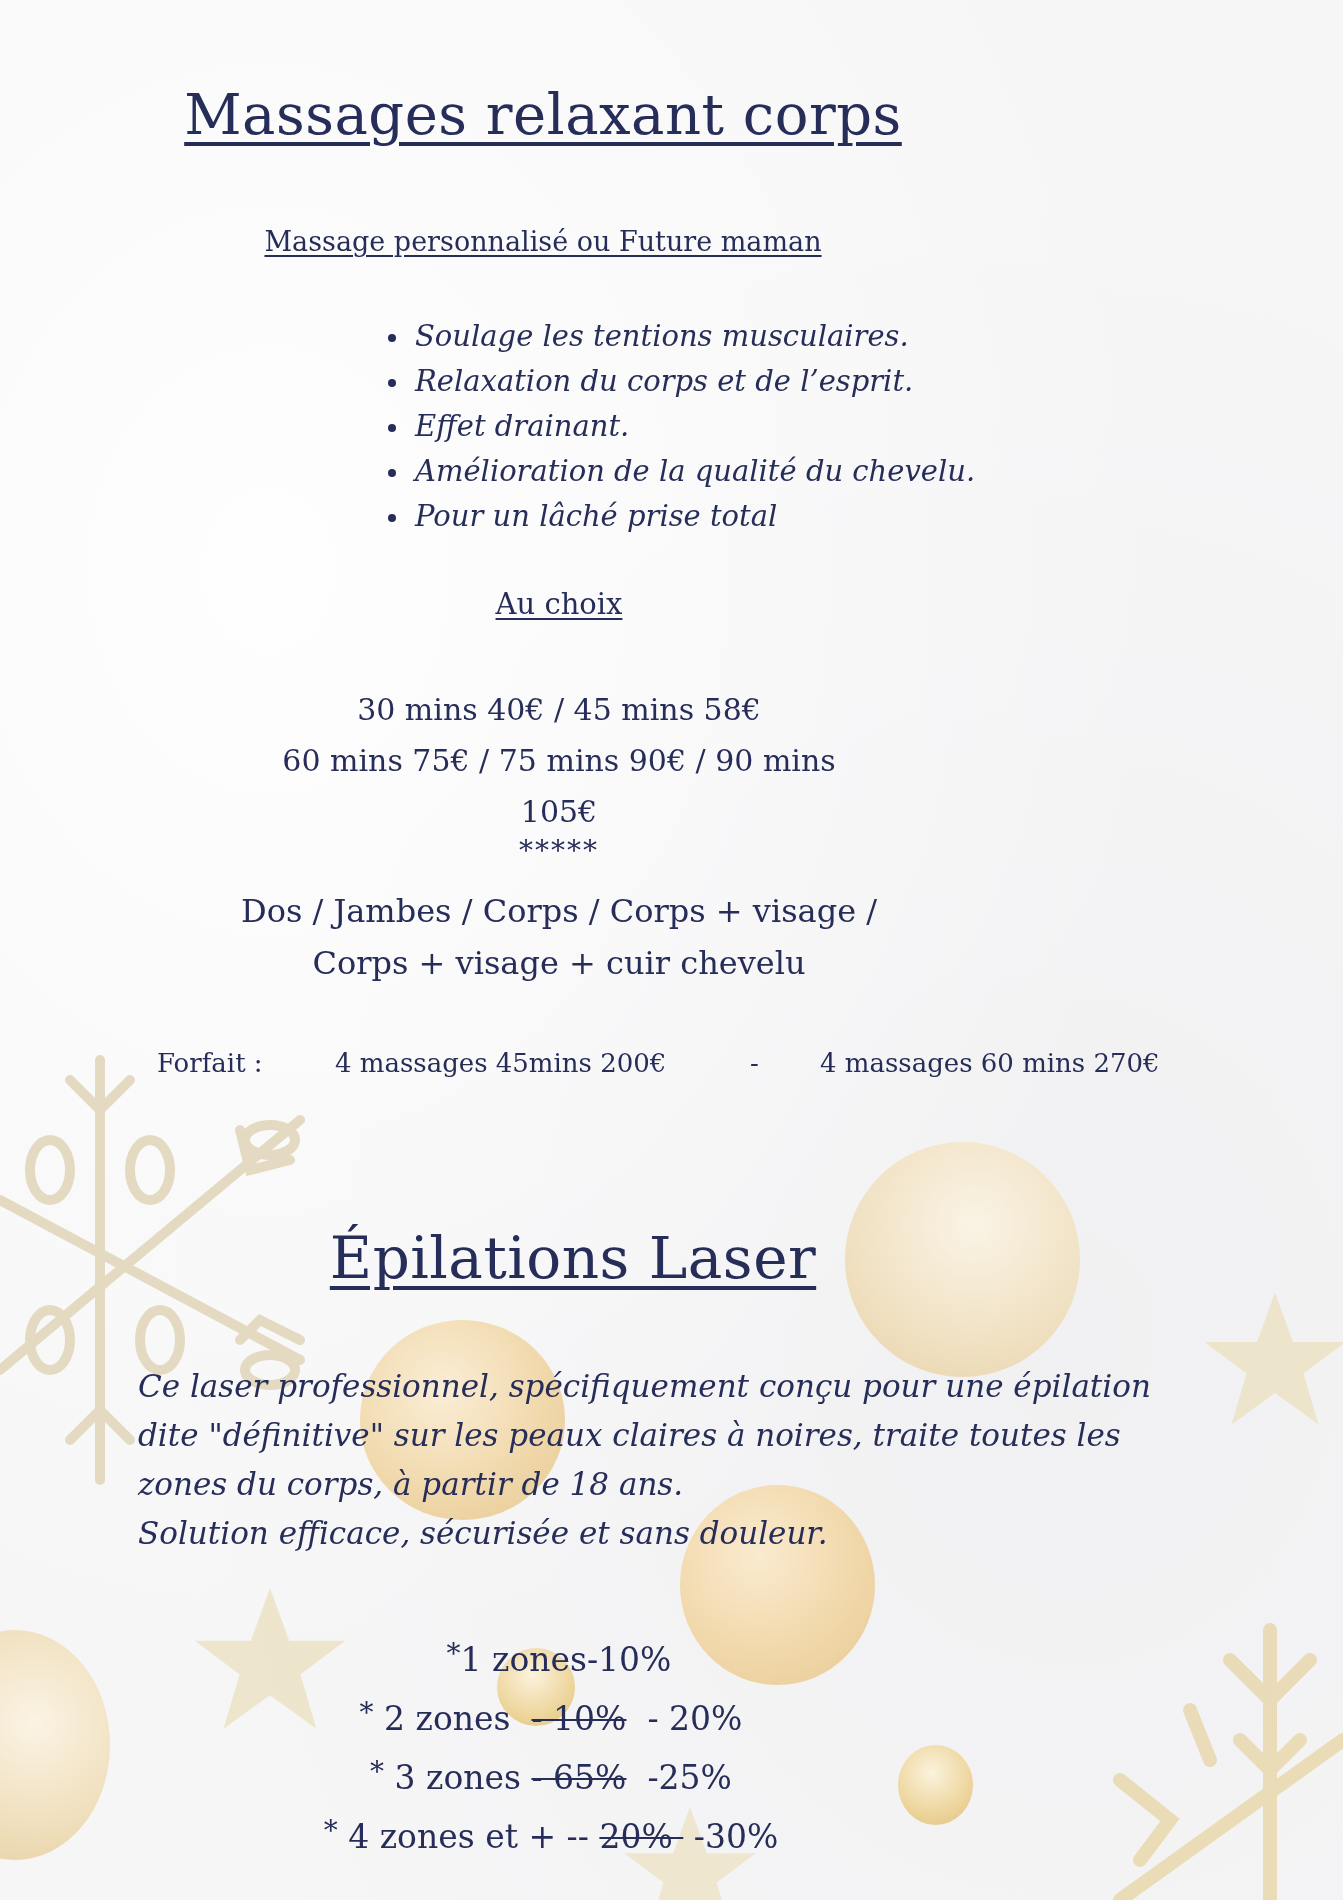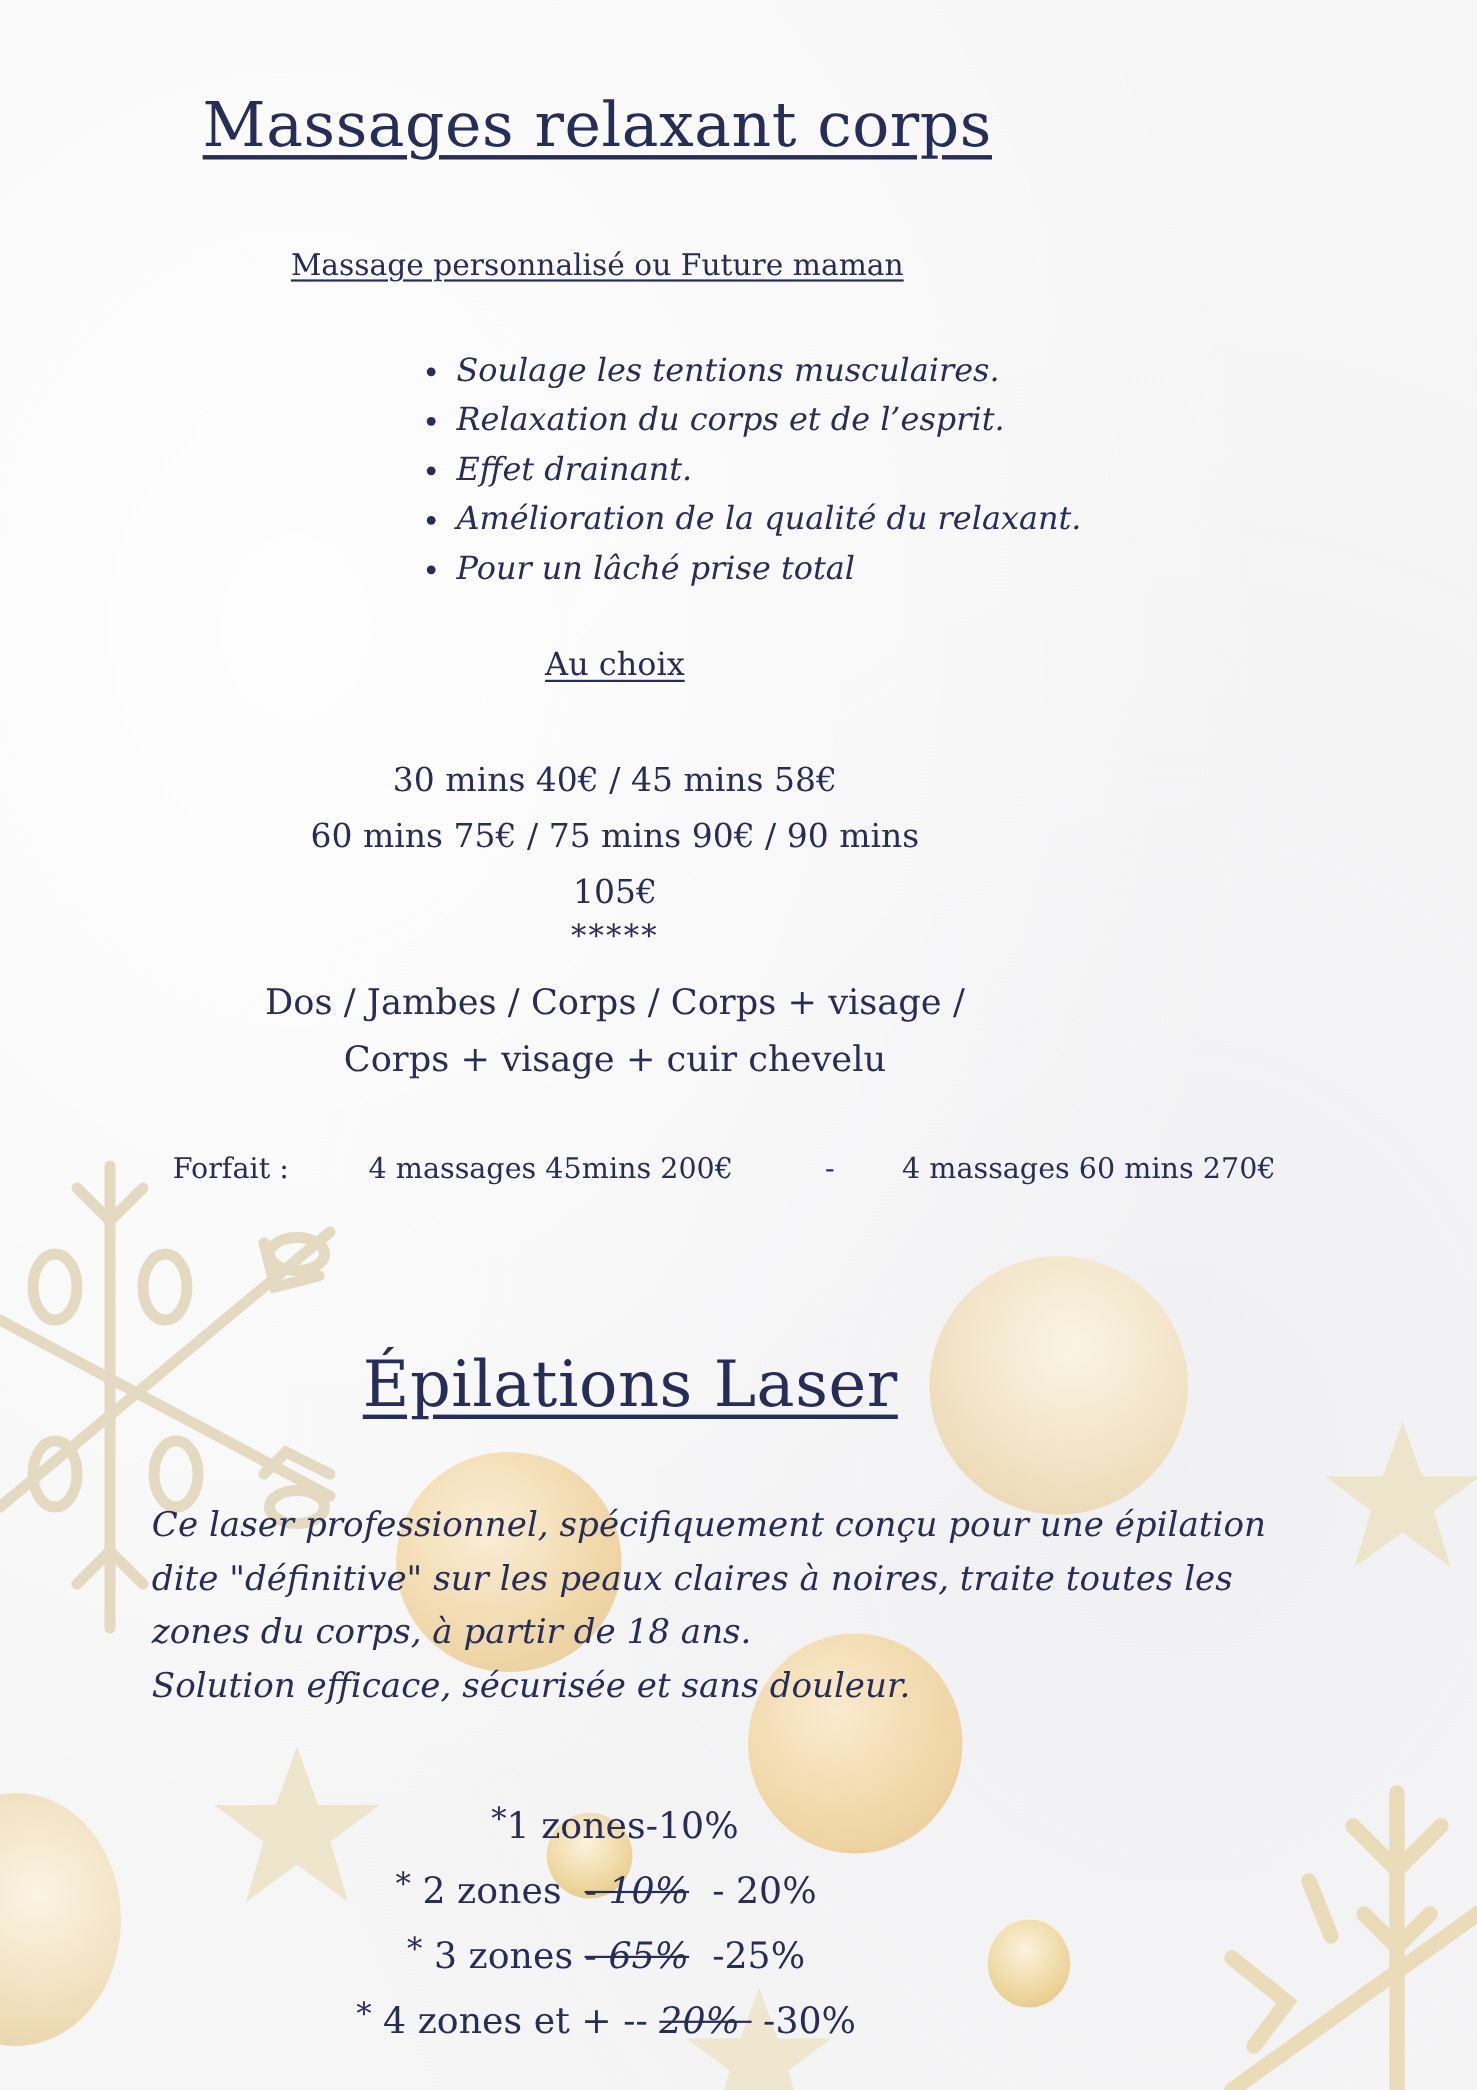--- a/index.html
+++ b/index.html
@@ -24,21 +24,21 @@
   .h1 { font-size: 56px; text-decoration: underline; text-decoration-thickness: 4px; text-underline-offset: 8px; letter-spacing: 0.5px; }
   .h2 { font-size: 27px; text-decoration: underline; text-decoration-thickness: 2px; text-underline-offset: 4px; }
   .bullets { position: absolute; left: 385px; top: 314px; margin: 0; padding: 0; list-style: none; font-size: 29px; line-height: 45px; font-style: italic; }
   .bullets li { position: relative; padding-left: 30px; }
   .bullets li::before { content: ""; position: absolute; left: 3px; top: 20px; width: 8px; height: 8px; border-radius: 50%; background: #262d58; }
   .price { font-size: 30px; line-height: 51px; }
   .stars { font-size: 28px; letter-spacing: 2px; }
   .forfait { position: absolute; top: 1048px; font-size: 26px; white-space: nowrap; }
   .desc { position: absolute; left: 138px; top: 1362px; width: 1080px; font-style: italic; font-size: 31px; line-height: 49px; }
   .zones { font-size: 33px; line-height: 59px; }
-  .strike { text-decoration: line-through; text-decoration-thickness: 2px; font-style: italic; }
+  .strike { text-decoration: line-through; text-decoration-thickness: 2px; }
   .ast { font-size: 28px; vertical-align: 8px; }
 </style>
 </head>
 <body>
 
 <div class="bg"></div>
 
 <svg class="deco" style="left:0;top:1040px" width="320" height="480" viewBox="0 0 320 480">
   <g stroke="#e0d5b8" stroke-width="10" stroke-linecap="round" fill="none" opacity="0.85">
     <line x1="100" y1="20" x2="100" y2="440"></line>
@@ -85,21 +85,21 @@
 
 <div class="content">
 
   <div class="center h1" style="top:82px">Massages relaxant corps</div>
   <div class="center h2" style="top:226px">Massage personnalisé  ou  Future maman</div>
 
   <ul class="bullets">
     <li>Soulage les tentions musculaires.</li>
     <li>Relaxation du corps et de l’esprit.</li>
     <li>Effet drainant.</li>
-    <li>Amélioration de la qualité du relaxant.</li>
+    <li>Amélioration de la qualité du chevelu.</li>
     <li>Pour un lâché prise total</li>
   </ul>
 
   <div class="center h2" style="top:587px;font-size:29px;left:16px">Au choix</div>
 
   <div class="center price" style="top:684px;left:16px">30 mins 40€ /  45 mins 58€</div>
   <div class="center price" style="top:735px;left:16px">60 mins 75€ /  75 mins 90€ /  90 mins</div>
   <div class="center price" style="top:786px;left:16px">105€</div>
   <div class="center stars" style="top:834px;left:16px">*****</div>
 

